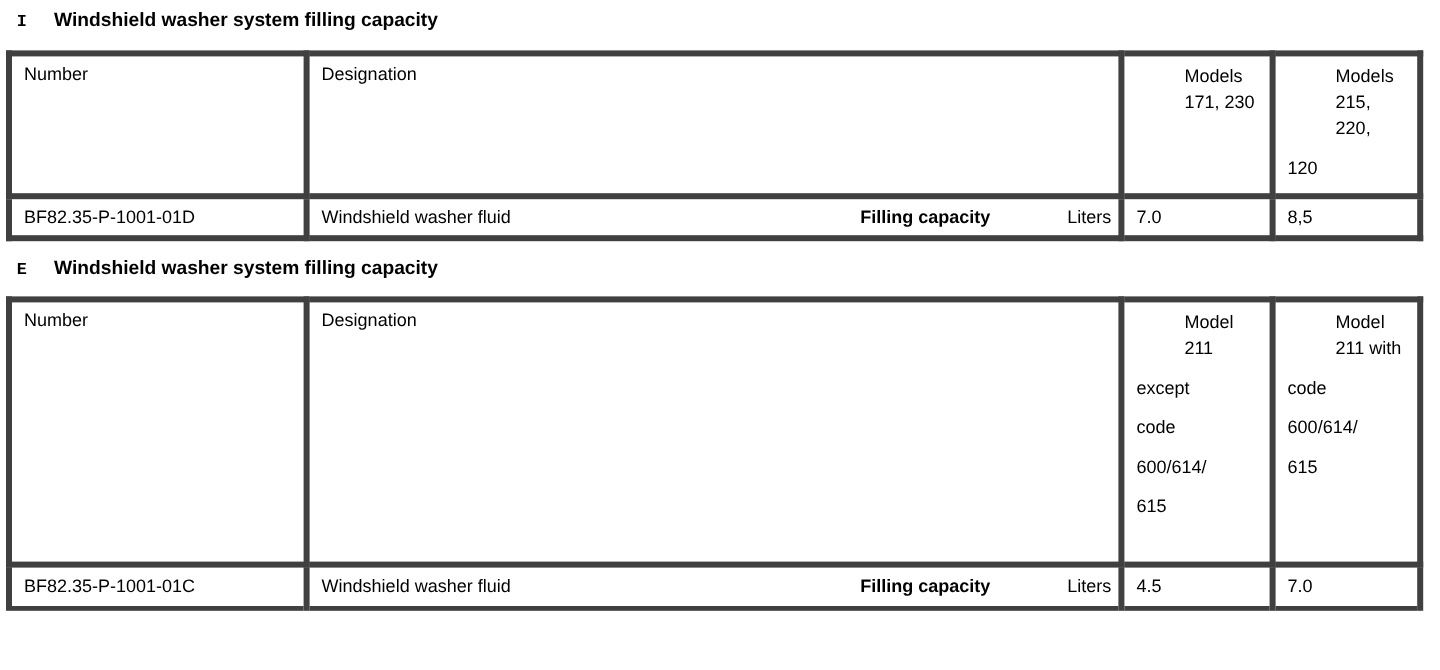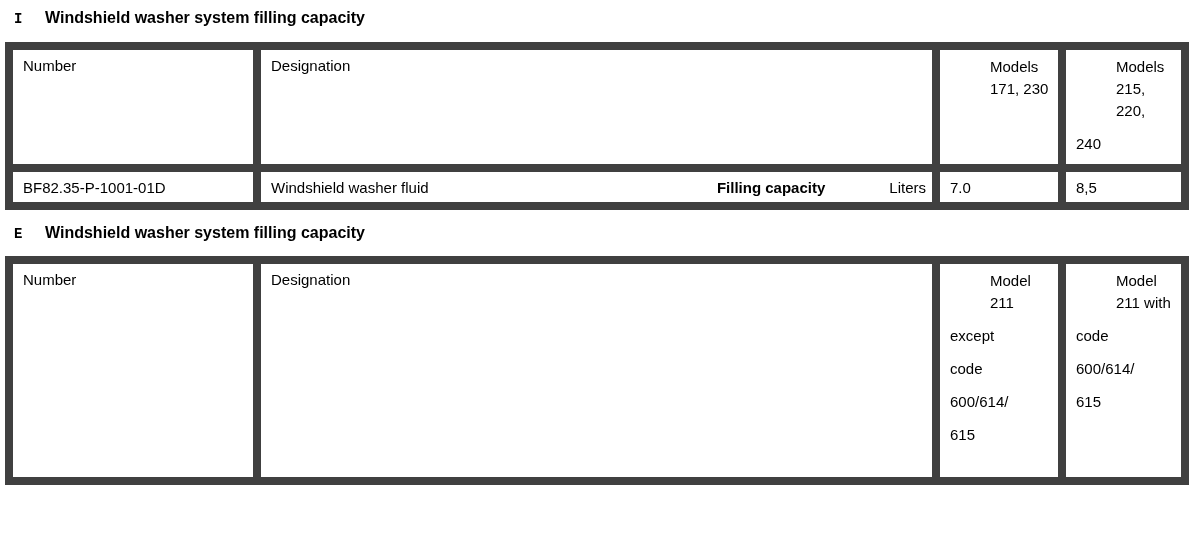--- a/index.html
+++ b/index.html
@@ -33,21 +33,21 @@
   }
   .heading-2 { margin-top: 13px; margin-bottom: 12px; }
 
   table.doc-table {
     border-collapse: collapse;
     table-layout: fixed;
     width: 1176px;
     margin-left: 5px;
   }
   table.doc-table td {
-    border: 8px solid #404040;
+    border: 5px solid #404040;
     vertical-align: top;
     padding: 6px 6px 4px 10px;
     font-size: 15px;
     line-height: 20px;
   }
   .t1 .head-row td { height: 118px; }
   .t1 .data-row td { height: 34px; border-radius: 14px; }
   .t2 .head-row td { height: 221px; }
   .t2 .data-row td { height: 36px; }
   .t2 .data-row td { border-bottom-width: 4px; }
@@ -89,21 +89,21 @@
           <div>Designation</div>
         </td>
         <td>
           <div class="hdr-top">Models
 171, 230</div>
 
         </td>
         <td>
           <div class="hdr-top">Models
 215, 220,</div>
-          <div class="hdr-rest">240</div>
+          <div class="hdr-rest">120</div>
         </td>
       </tr>
       <tr class="data-row">
         <td class="num-cell">BF82.35-P-1001-01D</td>
         <td>
           <div class="desig-flex">
             <span class="desig-main">Windshield washer fluid</span>
             <span class="attr-label">Filling capacity</span>
             <span class="unit-label">Liters</span>
           </div>
@@ -143,16 +143,28 @@
 615</div>
         </td>
         <td>
           <div class="hdr-top">Model
 211 with</div>
           <div class="hdr-rest">code
 600/614/
 615</div>
         </td>
       </tr>
+      <tr class="data-row">
+        <td class="num-cell">BF82.35-P-1001-01C</td>
+        <td>
+          <div class="desig-flex">
+            <span class="desig-main">Windshield washer fluid</span>
+            <span class="attr-label">Filling capacity</span>
+            <span class="unit-label">Liters</span>
+          </div>
+        </td>
+        <td>4.5</td>
+        <td>7.0</td>
+      </tr>
     </tbody>
   </table>
 
 </div>
 
 </body></html>

